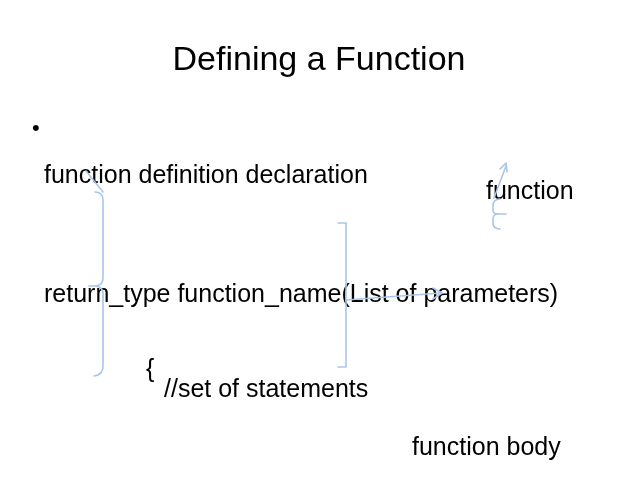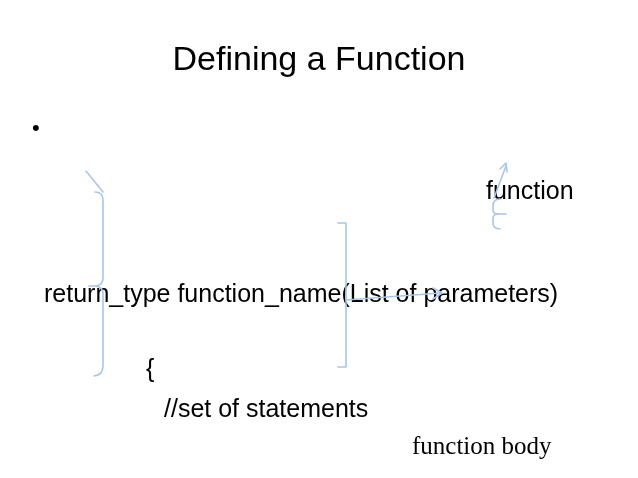--- a/index.html
+++ b/index.html
@@ -62,26 +62,25 @@
     top: 277px;
     width: 560px;
     white-space: normal;
   }
   #line-openbrace {
     left: 146px;
     top: 352px;
   }
   #line-statements {
     left: 164px;
-    top: 392px;
+    top: 372px;
   }
   #line-funcbody {
     left: 412px;
     top: 430px;
-    font-family: Liberation Serif, serif;
   }
   #annotations {
     position: absolute;
     left: 0;
     top: 0;
     width: 638px;
     height: 478px;
     pointer-events: none;
   }
 </style>
@@ -89,20 +88,21 @@
 <body>
 
 <div id="slide">
 
   <div id="slide-title">Defining a Function</div>
 
   <div class="body-text" id="bullet-row">
     <span id="bullet-dot">•</span>
   </div>
 
+  <div class="body-text" id="line-defdecl">function definition                             declaration</div>
 
   <div class="body-text" id="line-funcright">function</div>
 
   <div class="body-text" id="line-signature">return_type function_name(List of parameters)</div>
 
   <div class="body-text" id="line-openbrace">{</div>
 
   <div class="body-text" id="line-statements">//set of statements</div>
 
   <div class="body-text" id="line-funcbody">function body</div>

